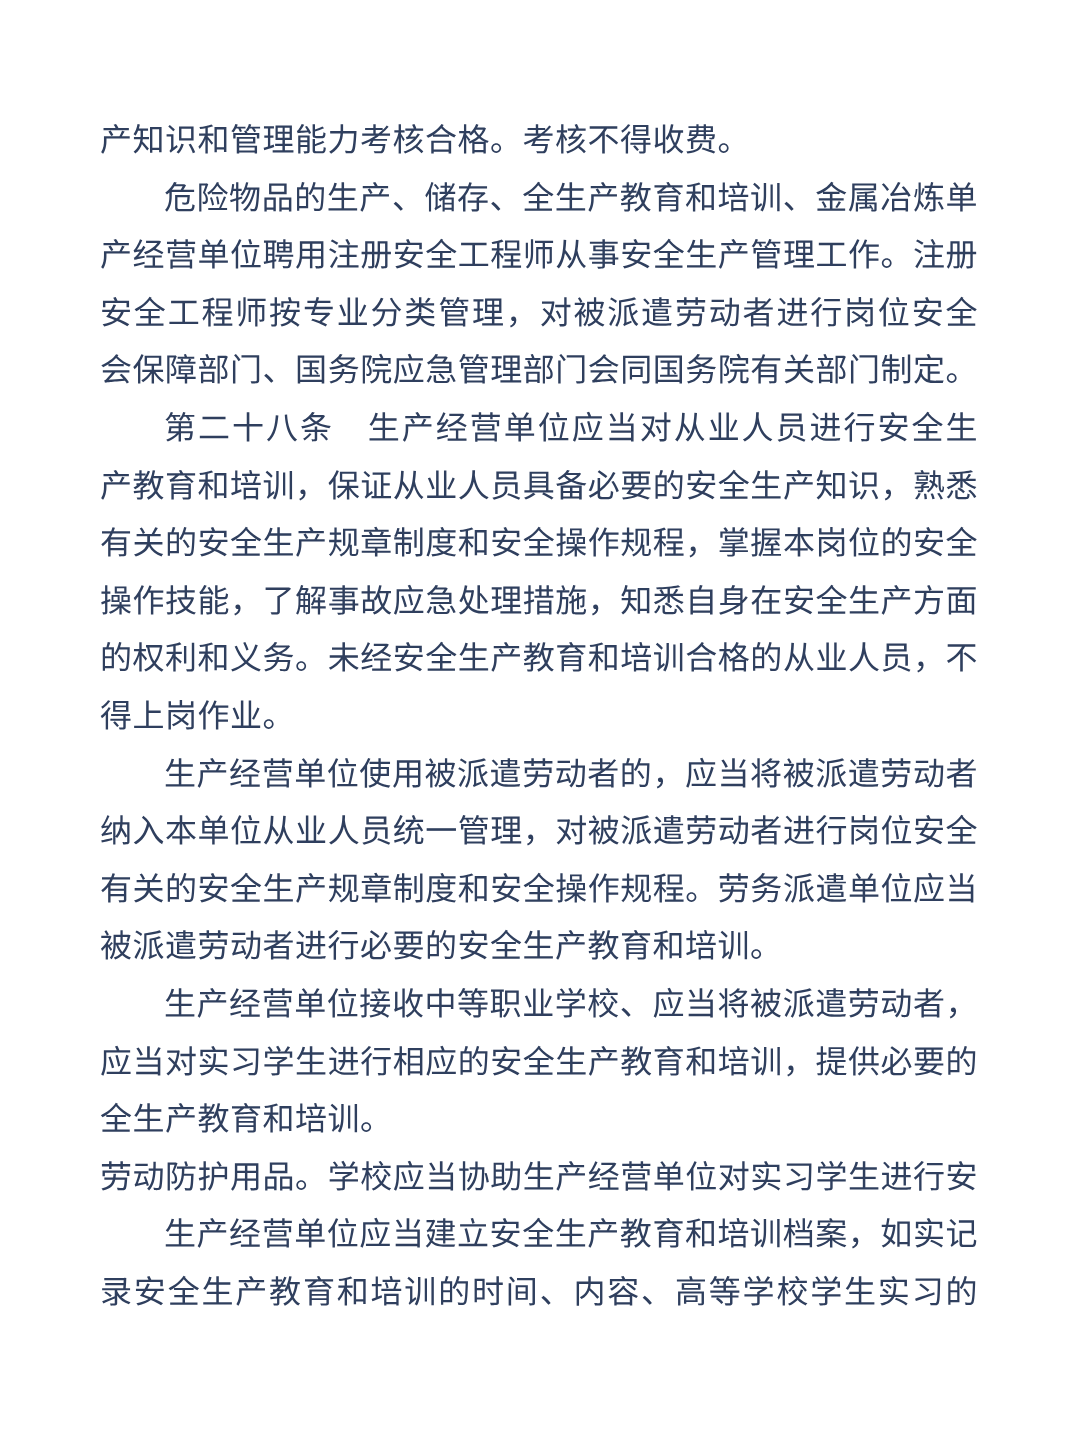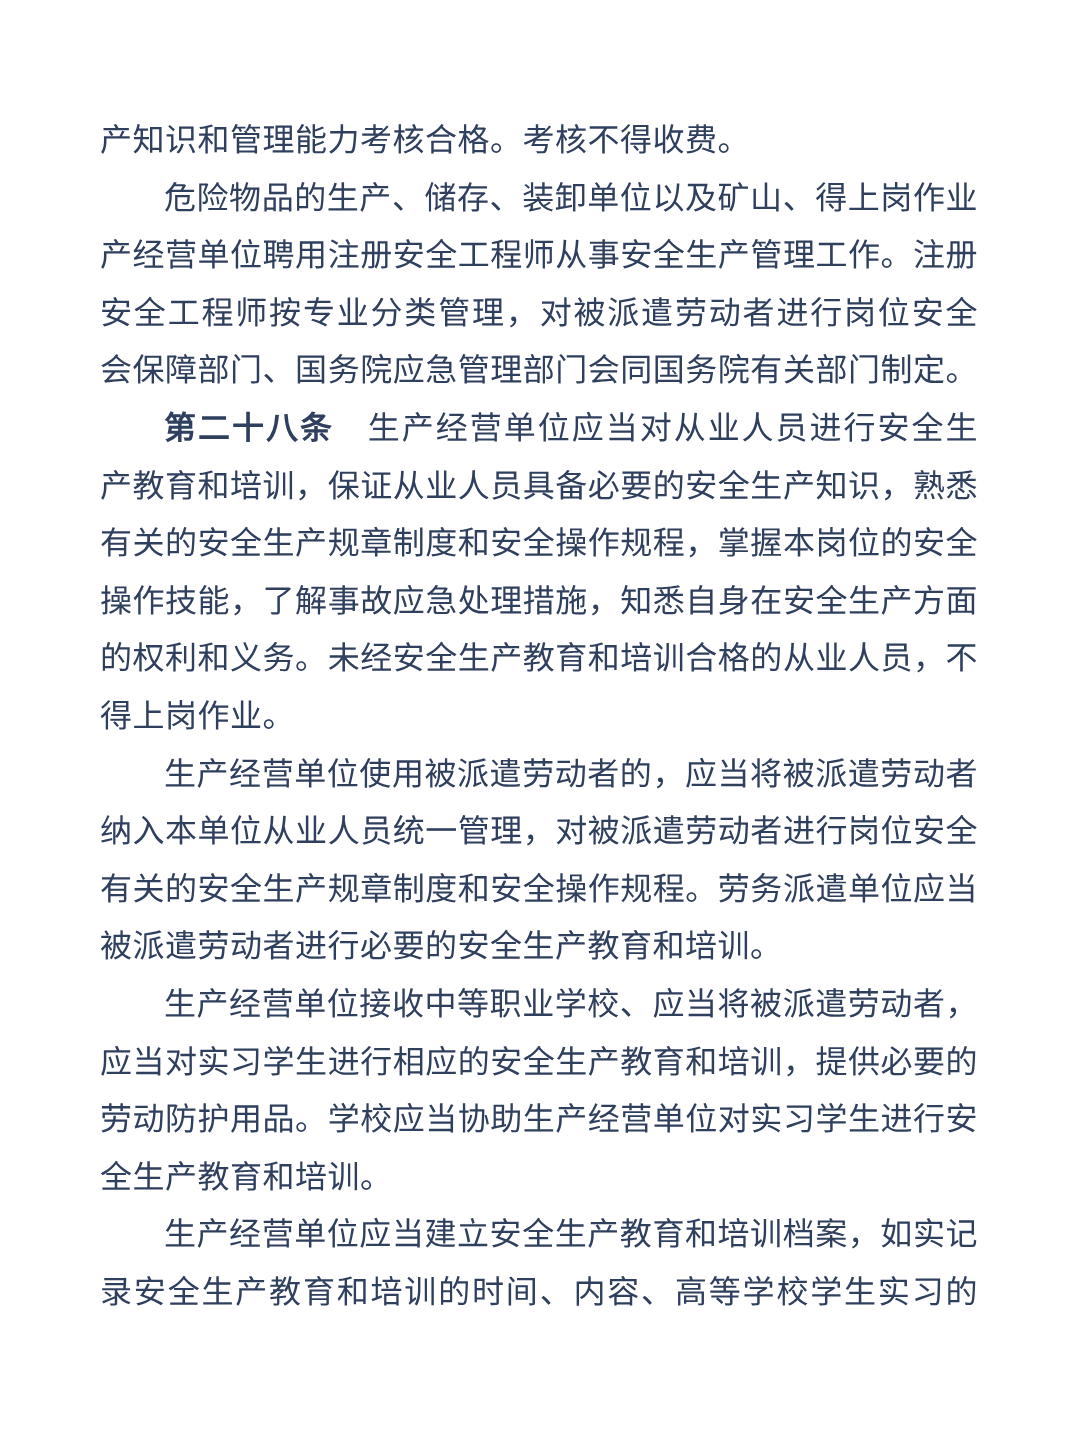--- a/index.html
+++ b/index.html
@@ -29,43 +29,43 @@
     letter-spacing:0.5px;
     overflow:hidden;
   }
   .line.just{
     text-align-last:justify;
   }
   .line.ind{
     padding-left:64px;
   }
   .bold{
-    font-weight:bold;
+    font-weight:normal;
   }
 </style>
 </head>
 <body>
 
 <div class="page">
   <div class="text-block">
       <div class="line"><span>产知识和管理能力考核合格。考核不得收费。</span></div>
-      <div class="line just ind"><span>危险物品的生产、储存、装卸单位以及矿山、得上岗作业</span></div>
+      <div class="line just ind"><span>危险物品的生产、储存、全生产教育和培训、金属冶炼单</span></div>
       <div class="line just"><span>产经营单位聘用注册安全工程师从事安全生产管理工作。注册</span></div>
       <div class="line just"><span>安全工程师按专业分类管理，对被派遣劳动者进行岗位安全</span></div>
       <div class="line just"><span>会保障部门、国务院应急管理部门会同国务院有关部门制定。</span></div>
       <div class="line just ind"><span class="bold">第二十八条</span><span>　生产经营单位应当对从业人员进行安全生</span></div>
       <div class="line just"><span>产教育和培训，保证从业人员具备必要的安全生产知识，熟悉</span></div>
       <div class="line just"><span>有关的安全生产规章制度和安全操作规程，掌握本岗位的安全</span></div>
       <div class="line just"><span>操作技能，了解事故应急处理措施，知悉自身在安全生产方面</span></div>
       <div class="line just"><span>的权利和义务。未经安全生产教育和培训合格的从业人员，不</span></div>
       <div class="line"><span>得上岗作业。</span></div>
       <div class="line just ind"><span>生产经营单位使用被派遣劳动者的，应当将被派遣劳动者</span></div>
       <div class="line just"><span>纳入本单位从业人员统一管理，对被派遣劳动者进行岗位安全</span></div>
       <div class="line just"><span>有关的安全生产规章制度和安全操作规程。劳务派遣单位应当对</span></div>
       <div class="line"><span>被派遣劳动者进行必要的安全生产教育和培训。</span></div>
       <div class="line just ind"><span>生产经营单位接收中等职业学校、应当将被派遣劳动者，</span></div>
       <div class="line just"><span>应当对实习学生进行相应的安全生产教育和培训，提供必要的</span></div>
+      <div class="line"><span>全生产教育和培训。</span></div>
       <div class="line just"><span>劳动防护用品。学校应当协助生产经营单位对实习学生进行安</span></div>
-      <div class="line"><span>全生产教育和培训。</span></div>
       <div class="line just ind"><span>生产经营单位应当建立安全生产教育和培训档案，如实记</span></div>
       <div class="line just"><span>录安全生产教育和培训的时间、内容、高等学校学生实习的</span></div>
     </div>
 </div>
 
 </body></html>

